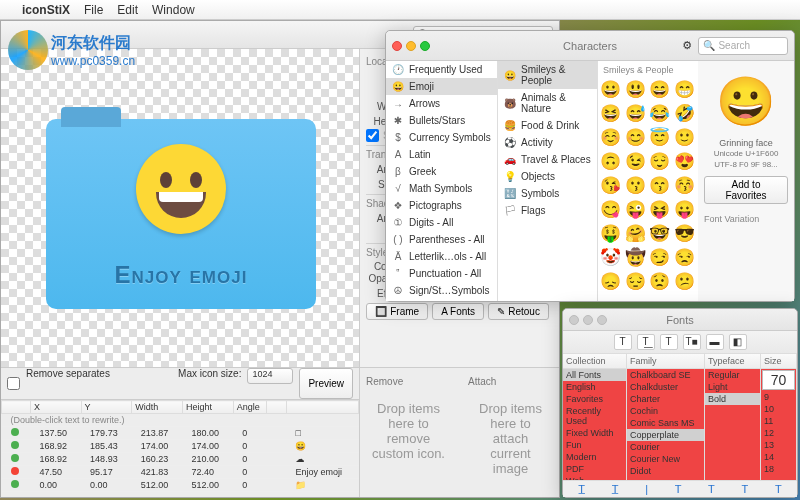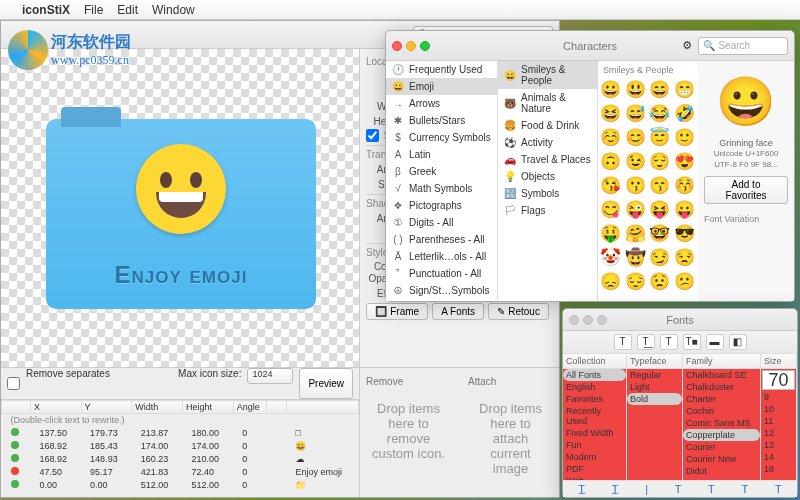--- a/index.html
+++ b/index.html
@@ -5,21 +5,21 @@
 * { box-sizing: border-box; margin: 0; padding: 0; font-family: -apple-system, "Helvetica Neue", Arial, sans-serif; }
 body { width: 800px; height: 500px; background: linear-gradient(135deg, #8B7355 0%, #A0826D 30%, #6B8E23 60%, #4682B4 100%); position: relative; overflow: hidden; font-size: 11px; color: #333; }
 .menubar { height: 20px; background: linear-gradient(#fff, #f0f0f0); display: flex; align-items: center; padding: 0 8px; gap: 14px; font-size: 12px; border-bottom: 1px solid #ccc; }
 .menubar .apple { font-size: 13px; }
 .menubar .appname { font-weight: 600; }
 .menubar .right { margin-left: auto; display: flex; gap: 10px; font-size: 11px; }
 .watermark { position: absolute; top: 30px; left: 8px; z-index: 5; pointer-events: none; opacity: 0.85; }
 .watermark .logo { width: 40px; height: 40px; border-radius: 50%; background: conic-gradient(#0af, #fa0, #09f, #fa0); display: inline-block; vertical-align: middle; }
 .watermark .txt { display: inline-block; vertical-align: middle; }
 .watermark .cn { font-size: 16px; font-weight: bold; color: #0a68c8; }
-.watermark .url { font-size: 12px; color: #0a68c8; font-family: Liberation Serif, serif; }
+.watermark .url { font-size: 12px; color: #0a68c8; }
 .mainwin { position: absolute; top: 20px; left: 0; width: 560px; height: 478px; background: #eaeaea; border: 1px solid #aaa; }
 .toolbar { height: 28px; background: linear-gradient(#f5f5f5,#e5e5e5); border-bottom: 1px solid #ccc; display: flex; align-items: center; padding: 0 6px; gap: 6px; }
 .searchbox { width: 140px; height: 18px; border: 1px solid #bbb; border-radius: 3px; background: #fff; font-size: 10px; padding: 0 4px; display: flex; align-items: center; gap: 3px; }
 .body { display: flex; height: 318px; }
 .canvas-area { width: 358px; background: repeating-conic-gradient(#ddd 0% 25%, #fff 0% 50%) 0 0/16px 16px; position: relative; }
 .folder { position: absolute; top: 40px; left: 45px; width: 270px; height: 220px; }
 .folder-back { width: 270px; height: 190px; margin-top: 30px; background: linear-gradient(#6ec5f5,#4db8ee); border-radius: 10px; }
 .folder-tab { position: absolute; top: 18px; left: 15px; width: 60px; height: 20px; background: #5aa8d8; border-radius: 4px 4px 0 0; }
 .folder-face { position: absolute; top: 55px; left: 90px; width: 90px; height: 90px; background: #fdd835; border-radius: 50%; box-shadow: 0 2px 4px rgba(0,0,0,0.2); }
 .eye { position: absolute; width: 12px; height: 16px; background: #5d4037; border-radius: 50%; top: 28px; }
@@ -72,22 +72,22 @@
 .detailcol .code { color: #777; font-size: 8px; margin: 1px 0; }
 
 .fontwin { position: absolute; top: 308px; left: 562px; width: 236px; height: 190px; background: #f5f5f5; border: 1px solid #aaa; border-radius: 5px; box-shadow: 0 4px 20px rgba(0,0,0,0.25); display: flex; flex-direction: column; }
 .ftool { display: flex; justify-content: center; gap: 5px; padding: 3px 4px; border-bottom: 1px solid #ddd; background: linear-gradient(#f3f3f3,#e9e9e9); }
 .ftool span { width: 18px; height: 16px; border: 1px solid #ccc; background: #fff; font-size: 10px; text-align: center; line-height: 14px; border-radius: 2px; }
 .fcols { display: flex; flex: 1; font-size: 9px; overflow: hidden; }
 .fcol { border-right: 1px solid #ddd; background: #ef4444; overflow: auto; }
 .fcol.c1 { width: 64px; } .fcol.c2 { width: 78px; } .fcol.c3 { width: 56px; } .fcol.c4 { width: 36px; }
 .fhdr { background: linear-gradient(#fafafa,#eee); padding: 2px 3px; color: #666; border-bottom: 1px solid #ddd; position: sticky; top: 0; }
 .fitm { padding: 1px 3px; cursor: default; }
-.fitm.sel { background: #d0d0d0; border-radius: 6px; }
-.sizebox { font-size: 18px; border: 1px solid #bbb; background: #fff; text-align: center; margin: 1px; height: 20px; line-height: 18px; }
+.fitm.sel { background: #d0d0d0; }
+.sizebox { font-size: 14px; border: 1px solid #bbb; background: #fff; text-align: center; margin: 1px; height: 20px; line-height: 18px; }
 .fbot { display: flex; justify-content: space-around; padding: 2px; border-top: 1px solid #ddd; background: #efefef; font-size: 11px; color: #2874d0; }
 </style>
 </head>
 <body>
 
 <div class="menubar">
   <span class="apple"></span>
   <span class="appname">iconStiX</span>
   <span>File</span>
   <span>Edit</span>
@@ -473,42 +473,42 @@
           <div class="fitm">English</div>
           <div class="fitm">Favorites</div>
           <div class="fitm">Recently Used</div>
           <div class="fitm">Fixed Width</div>
           <div class="fitm">Fun</div>
           <div class="fitm">Modern</div>
           <div class="fitm">PDF</div>
           <div class="fitm">Web</div>
         </div>
       </div>
-    <div class="fcol c3">
-        <div class="fhdr">Typeface</div>
-        <div id="fc3">
-          <div class="fitm">Regular</div>
-          <div class="fitm">Light</div>
-          <div class="fitm sel">Bold</div>
-        </div>
-      </div>
     <div class="fcol c2">
         <div class="fhdr">Family</div>
         <div id="fc2">
           <div class="fitm">Chalkboard SE</div>
           <div class="fitm">Chalkduster</div>
           <div class="fitm">Charter</div>
           <div class="fitm">Cochin</div>
           <div class="fitm">Comic Sans MS</div>
           <div class="fitm sel">Copperplate</div>
           <div class="fitm">Courier</div>
           <div class="fitm">Courier New</div>
           <div class="fitm">Didot</div>
         </div>
       </div>
+    <div class="fcol c3">
+        <div class="fhdr">Typeface</div>
+        <div id="fc3">
+          <div class="fitm">Regular</div>
+          <div class="fitm">Light</div>
+          <div class="fitm sel">Bold</div>
+        </div>
+      </div>
     <div class="fcol c4">
         <div class="fhdr">Size</div>
         <div class="sizebox">70</div>
         <div id="fc4">
           <div class="fitm">9</div>
           <div class="fitm">10</div>
           <div class="fitm">11</div>
           <div class="fitm">12</div>
           <div class="fitm">13</div>
           <div class="fitm">14</div>

